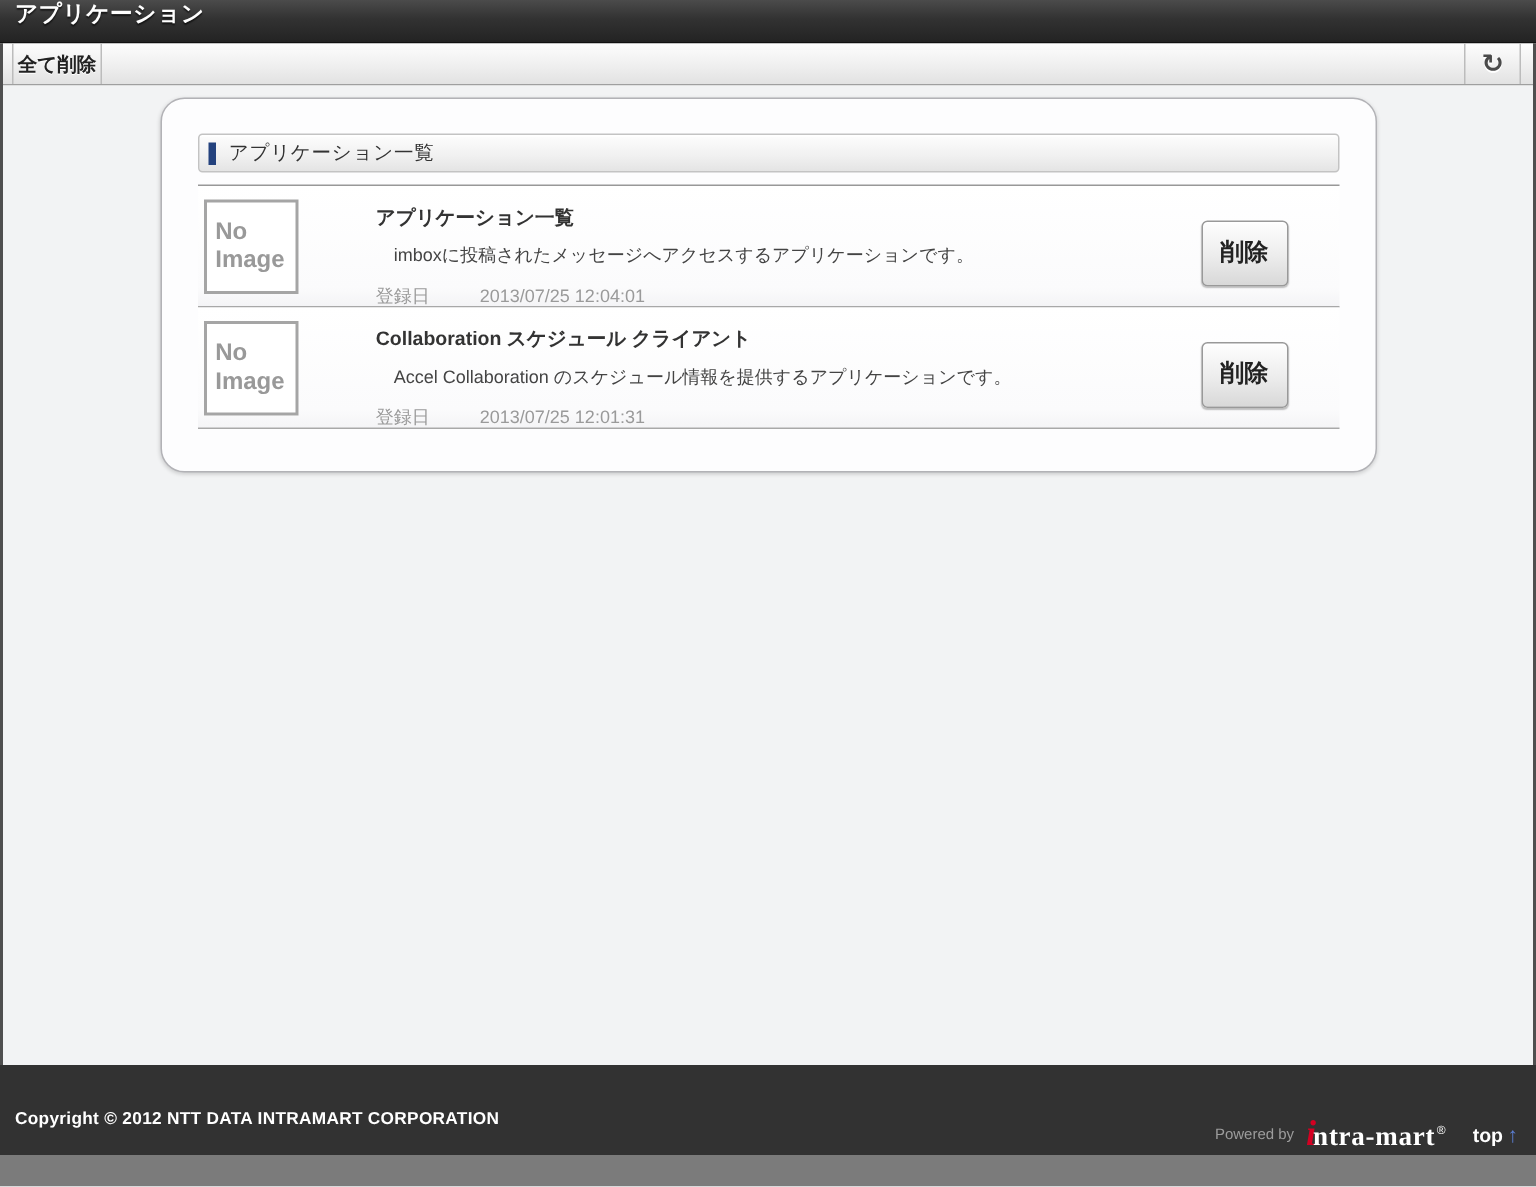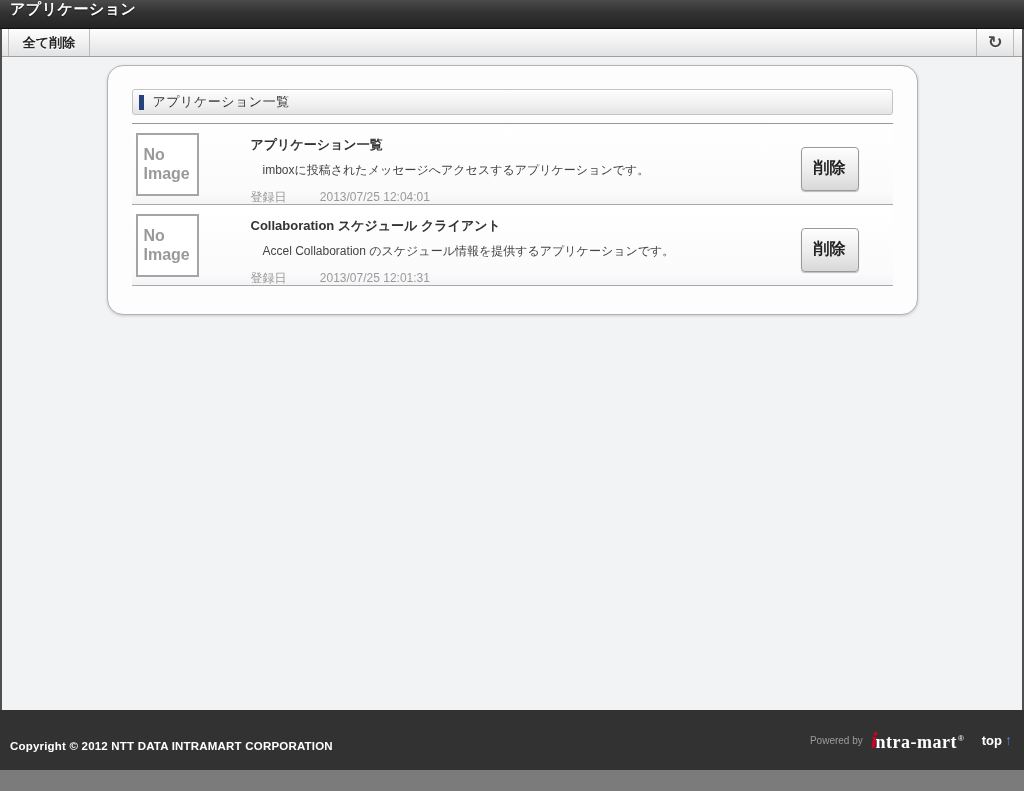--- a/index.html
+++ b/index.html
@@ -36,21 +36,21 @@
     height:28px; flex:0 0 28px;
     background:linear-gradient(#fdfdfd 0%, #efefef 55%, #e2e2e2 100%);
     border-bottom:1px solid #9f9f9f;
     display:flex; align-items:stretch;
   }
   .tb-seg {
     display:flex; align-items:center; justify-content:center;
     border-left:1px solid #bcbcbc; border-right:1px solid #bcbcbc;
     cursor:pointer;
   }
-  .tb-delete-all { margin-left:6px; width:82px; }
+  .tb-delete-all { margin-left:6px; width:60px; }
   .tb-delete-all span {
     font-size:13px; font-weight:bold; color:#222;
     text-shadow:0 1px 0 #fff;
   }
   .tb-spacer { flex:1 1 auto; }
   .tb-refresh { width:38px; margin-right:8px; }
   .refresh-glyph {
     font-size:17px; font-weight:bold; color:#4a4a4a;
     text-shadow:0 1px 0 #fff; line-height:1;
     transform:scaleX(1.05);
@@ -122,21 +122,21 @@
     height:60px; flex:0 0 60px;
     background:#323232;
     display:flex; align-items:center;
     position:relative;
   }
   .copyright {
     color:#fff; font-size:11.5px; font-weight:bold;
     margin:12px 0 0 10px; letter-spacing:.2px;
   }
   .footer-right {
-    position:absolute; right:12px; top:0; height:60px;
+    position:absolute; right:12px; top:16px; height:60px;
     display:flex; align-items:center;
   }
   .powered { color:#9c9c9c; font-size:10px; margin-right:8px; }
   .logo { display:flex; align-items:baseline; color:#fff; }
   .logo-i {
     color:var(--logo-red,#d40022);
     font-family:"Liberation Serif","DejaVu Serif",serif;
     font-style:italic; font-weight:bold; font-size:24px; line-height:1;
     margin-right:-2px;
   }

